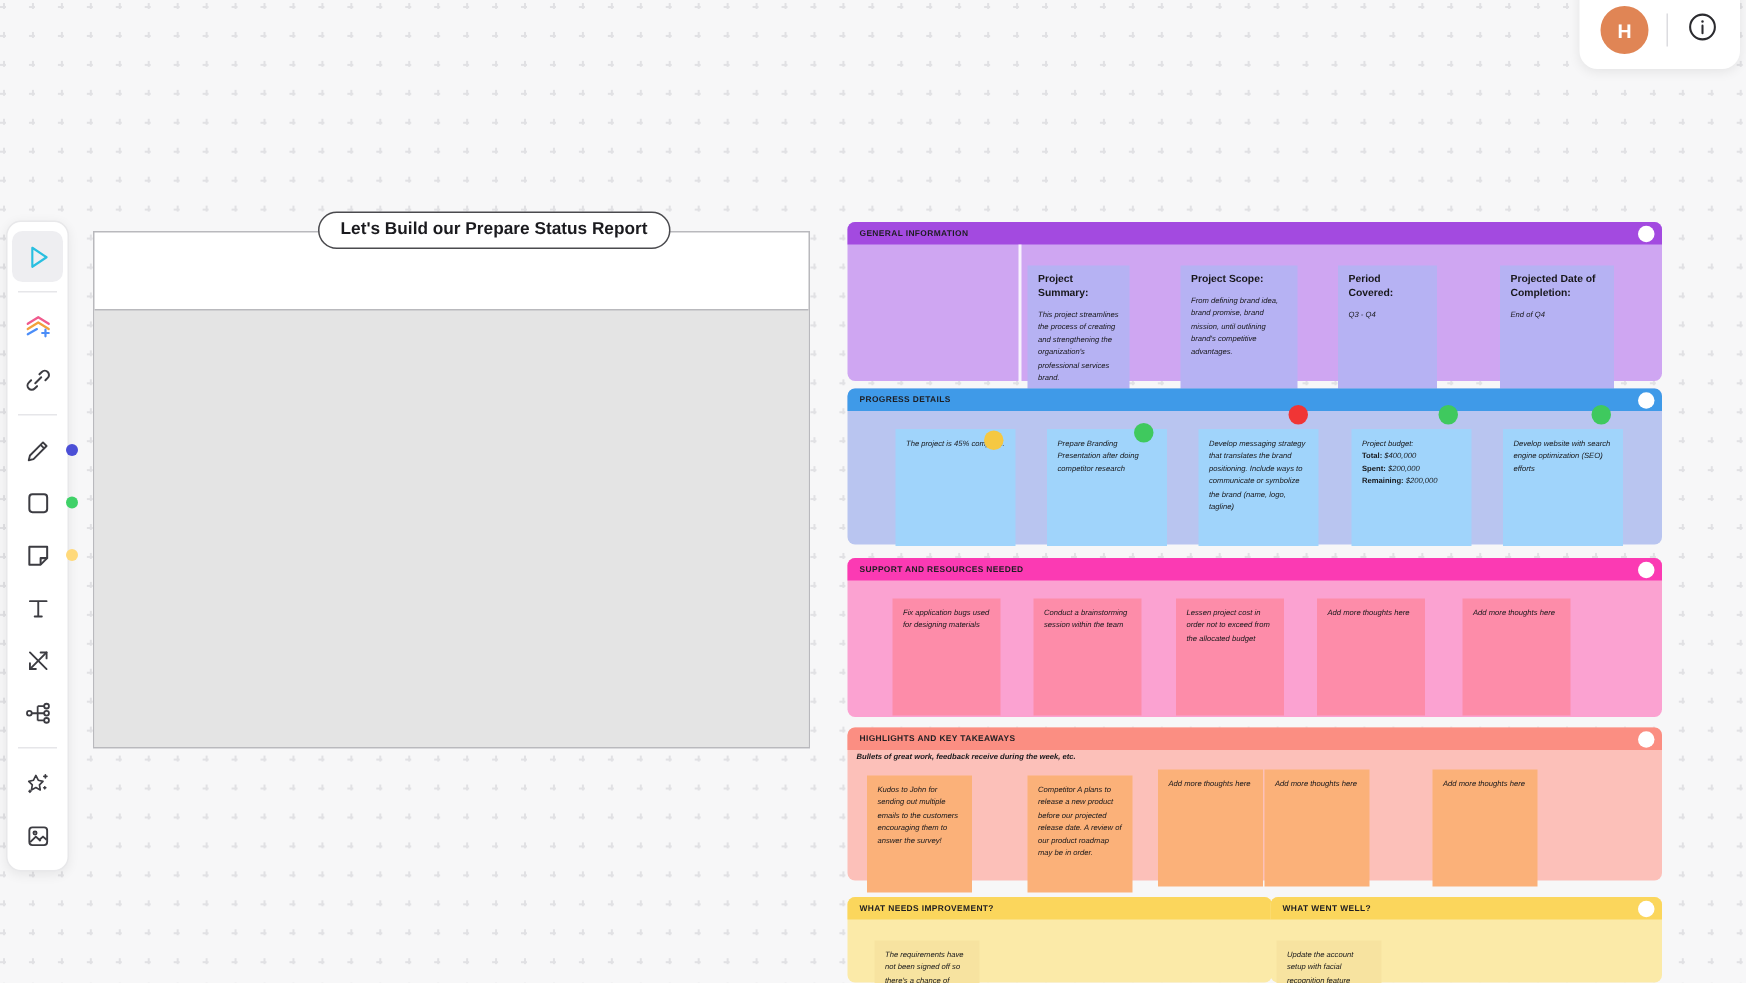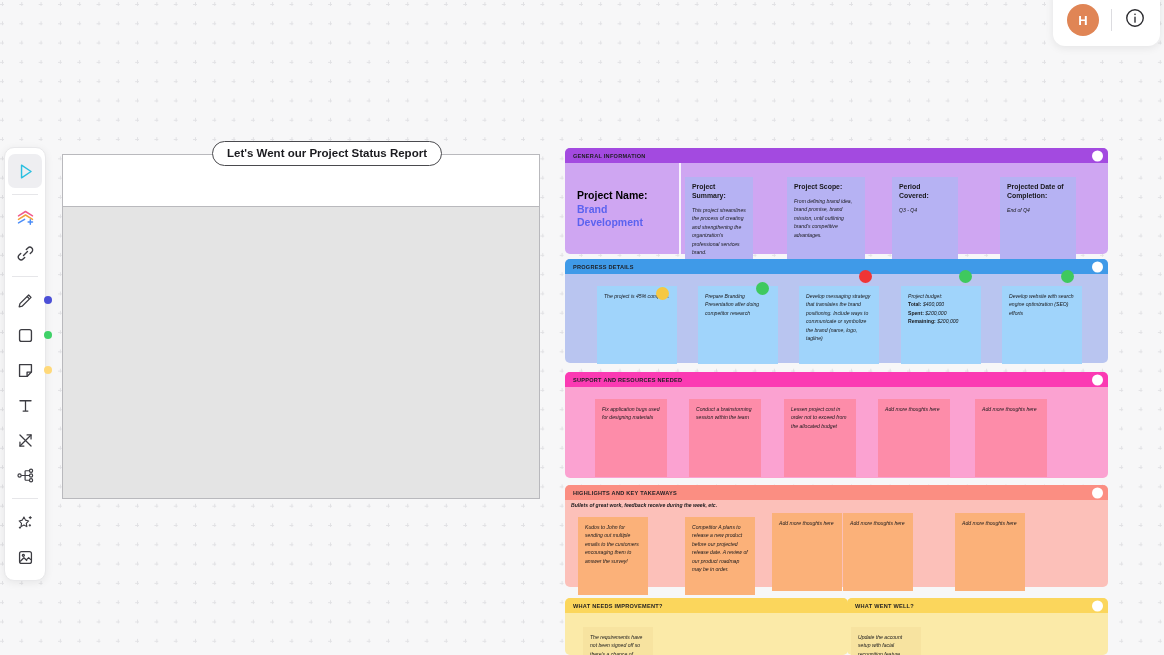--- a/index.html
+++ b/index.html
@@ -296,21 +296,21 @@
     <svg width="22" height="22" viewBox="0 0 24 24" fill="none" stroke="#2b2b2f" stroke-width="1.5" stroke-linecap="round">
       <circle cx="12" cy="12" r="9"></circle>
       <path d="M12 11 v5.5"></path>
         <circle cx="12" cy="8" r=".9" fill="#2b2b2f" stroke="none"></circle>
     </svg>
   </div>
 </div>
 
 <div id="guide-card"></div>
 <div id="guide-body"></div>
-<div id="guide-title-pill">Let's Went our Project Status Report</div>
+<div id="guide-title-pill">Let's Build our Prepare Status Report</div>
 <div id="guide-sub">Let's get started with the numbered guides below.</div>
 
 <div class="lg-heading" style="left:75px; top:229px; width:92px; white-space:pre-line;">Whiteboard Elements
 Use these to create
 whiteboard magic!</div>
 <div class="lg-heading" style="left:173px; top:229px;">Sticky Notes</div>
 <div class="lg-heading" style="left:341px; top:229px;">Shapes</div>
 
 <div id="sticky-swatches">
     <div class="sw" style="left: 173px; top: 243px; background: rgb(192, 92, 224); white-space: pre-line;">Add Notes or
@@ -367,25 +367,20 @@
     </div>
   </div>
 
 <div id="report-root">
     <div class="section" style="top: 148px; height: 106px; background: rgb(207, 166, 242);">
       <div class="sec-head" style="background: rgb(163, 74, 224);">
         <span>GENERAL INFORMATION</span>
         <span class="sec-knob"></span>
       </div>
       <div class="sec-body" style="height: 91px;">
-        <div class="bigname" style="left: 12px; top: 26px; width: 100px;">
-          <div>Project Name:</div>
-          <div class="v" style="white-space: pre-line;">Brand
-Development</div>
-        </div>
         <div style="position: absolute; left: 114px; top: 0px; width: 2px; height: 100%; background: rgb(255, 255, 255); opacity: 0.85;"></div>
         <div class="sec-note" style="left: 120px; top: 14px; width: 68px; height: 84px; background: rgb(182, 178, 243);"><span class="colhead">Project Summary:</span><span style="white-space: pre-line;">This project streamlines the process of creating and strengthening the organization's professional services brand.</span></div>
         <div class="sec-note" style="left: 222px; top: 14px; width: 78px; height: 84px; background: rgb(182, 178, 243);"><span class="colhead">Project Scope:</span><span style="white-space: pre-line;">From defining brand idea, brand promise, brand mission, until outlining brand's competitive advantages.</span></div>
         <div class="sec-note" style="left: 327px; top: 14px; width: 66px; height: 84px; background: rgb(182, 178, 243);"><span class="colhead">Period Covered:</span><span style="white-space: pre-line;">Q3 - Q4</span></div>
         <div class="sec-note" style="left: 435px; top: 14px; width: 76px; height: 84px; background: rgb(182, 178, 243);"><span class="colhead">Projected Date of Completion:</span><span style="white-space: pre-line;">End of Q4</span></div>
       </div>
     </div>
     <div class="section" style="top: 259px; height: 104px; background: rgb(185, 197, 240);">
       <div class="sec-head" style="background: rgb(63, 154, 232);">
         <span>PROGRESS DETAILS</span>

